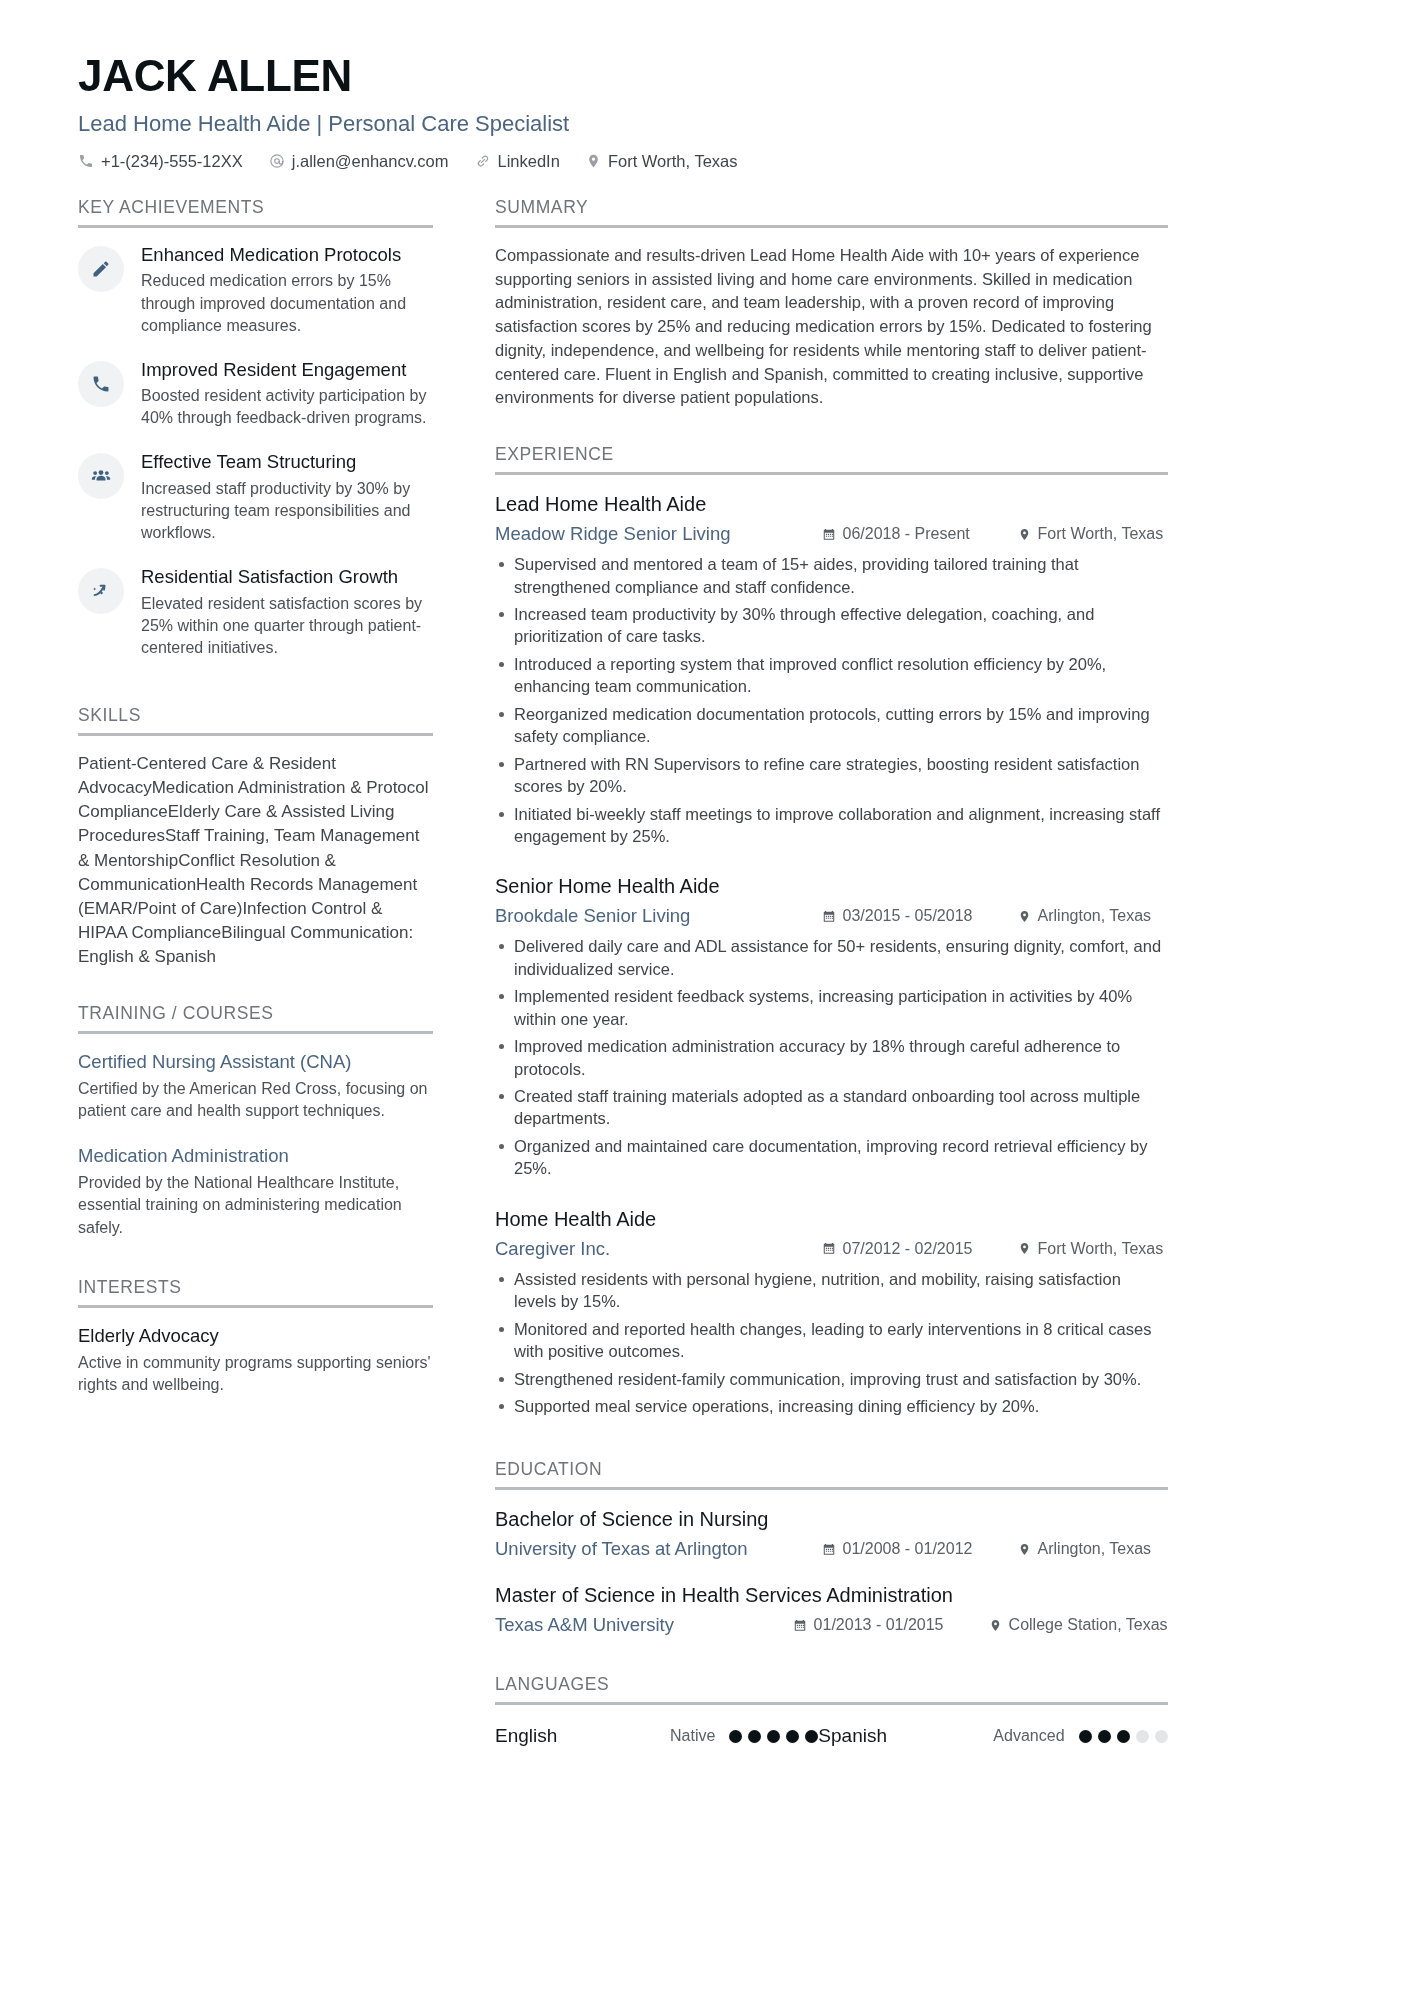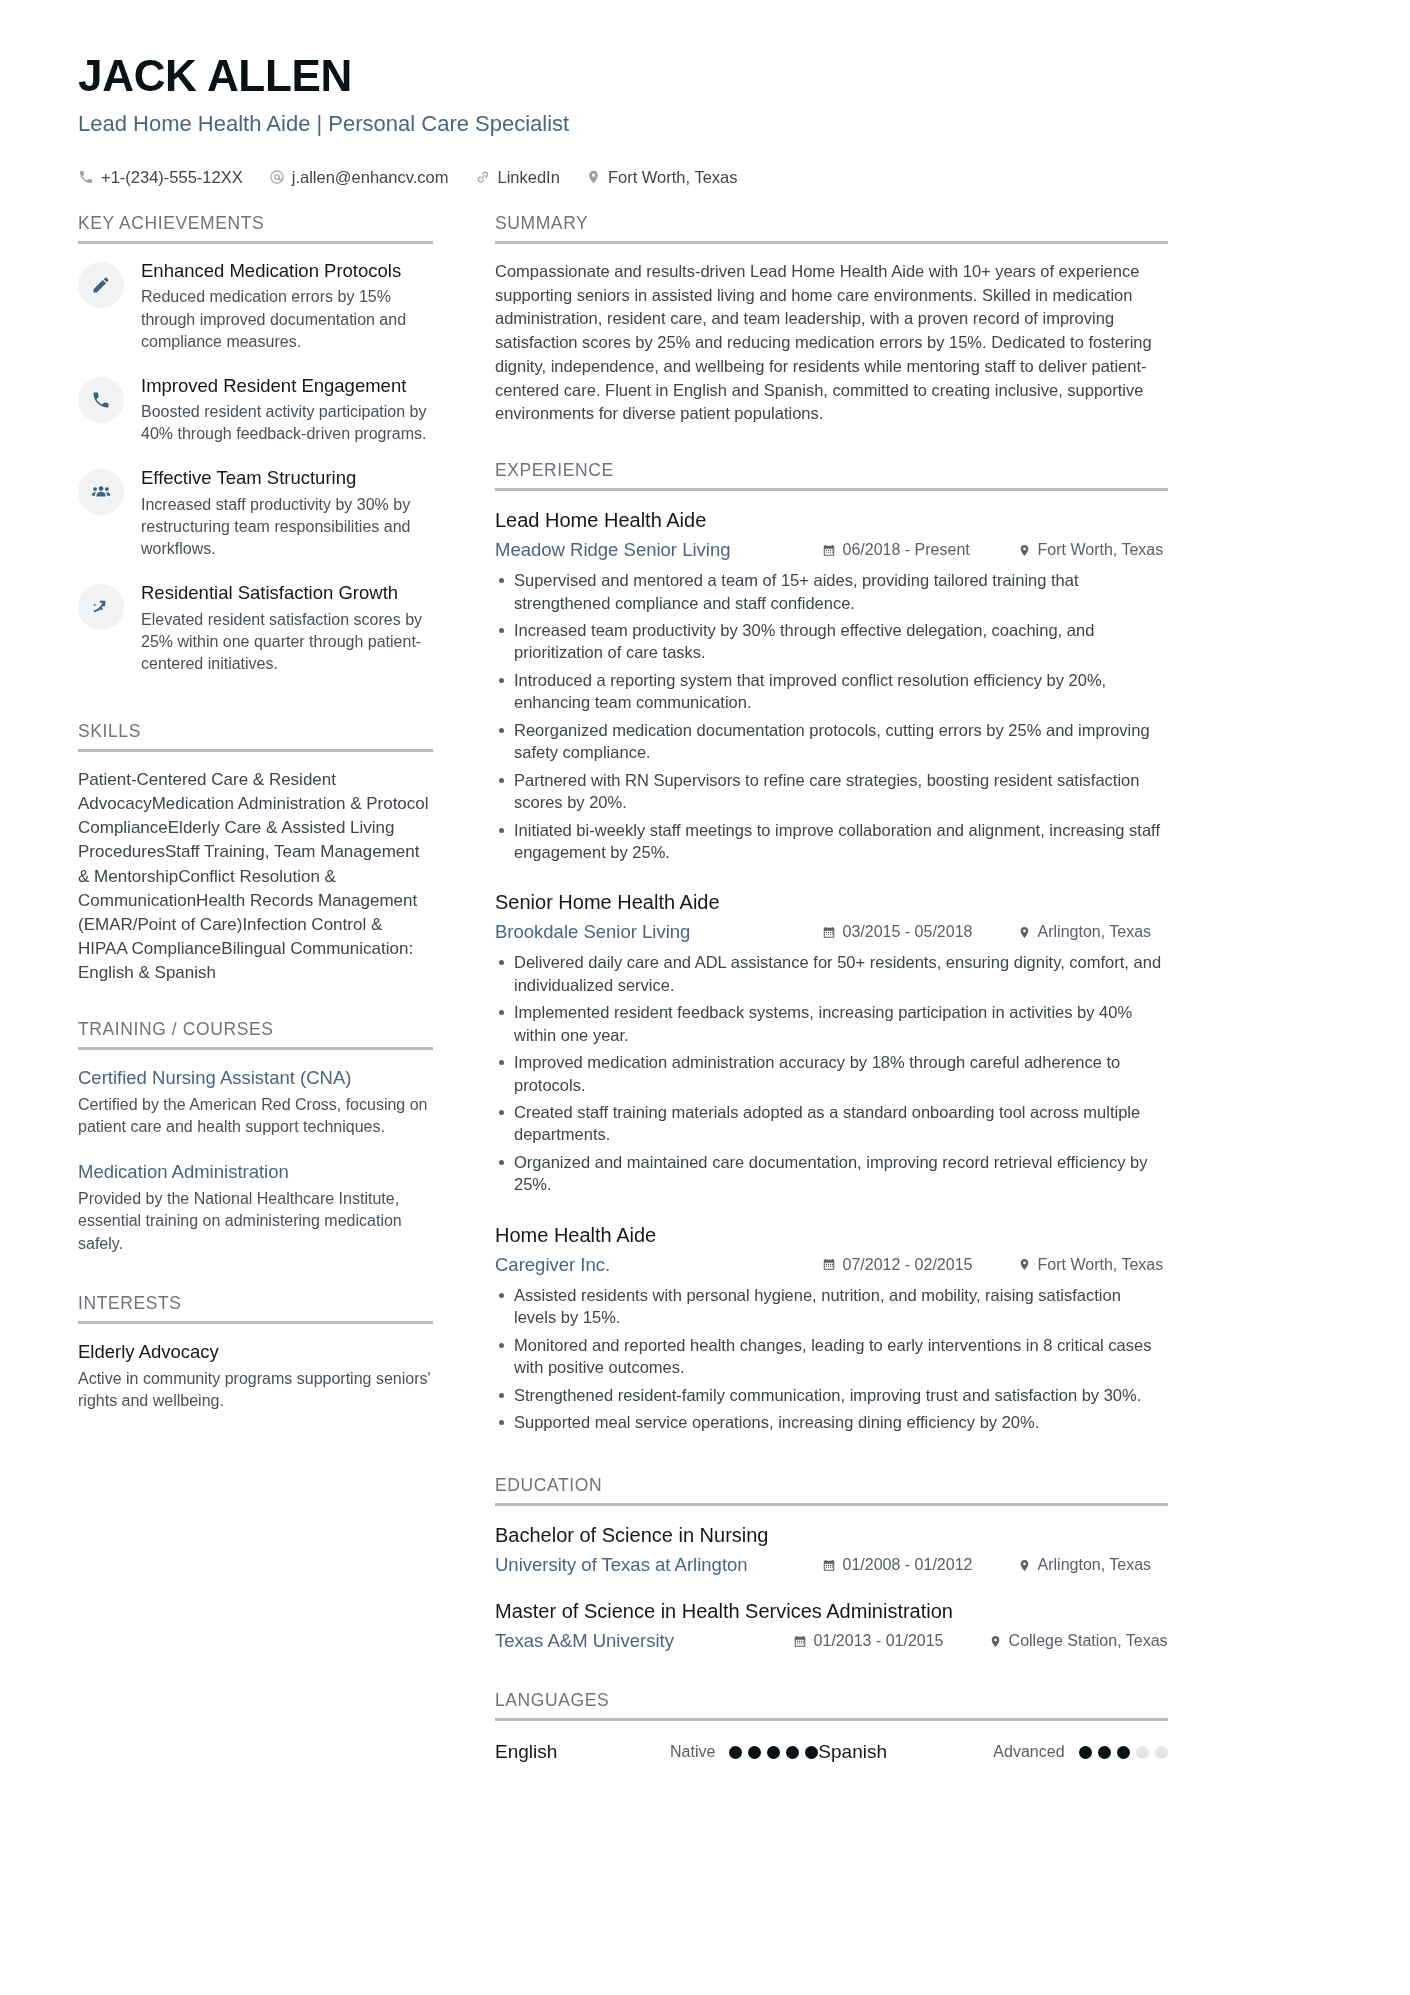--- a/index.html
+++ b/index.html
@@ -29,21 +29,21 @@
     line-height: 1.1;
   }
   .headline {
     margin-top: 10px;
     font-size: 22px;
     color: #4a6482;
     font-weight: 400;
     line-height: 1.25;
   }
   .contact-row {
-    margin-top: 30px;
+    margin-top: 14px;
     display: flex;
     align-items: center;
     gap: 26px;
     font-size: 16.5px;
     color: #3f4549;
   }
   .contact-item { display: flex; align-items: center; gap: 7px; white-space: nowrap; }
   .contact-item .ico { display: inline-flex; align-items: center; justify-content: center; color: #9aa0a6; }
   .contact-item .ico svg { display: block; }
 
@@ -407,21 +407,21 @@
                       <path d="M12 2c-3.9 0-7 3.1-7 7 0 5.2 7 13 7 13s7-7.8 7-13c0-3.9-3.1-7-7-7zm0 9.6a2.6 2.6 0 1 1 0-5.2 2.6 2.6 0 0 1 0 5.2z"></path>
                     </svg>
                 </span>
                 <span>Fort Worth, Texas</span>
               </div>
             </div>
             <ul class="bullets">
               <li>Supervised and mentored a team of 15+ aides, providing tailored training that strengthened compliance and staff confidence.</li>
               <li>Increased team productivity by 30% through effective delegation, coaching, and prioritization of care tasks.</li>
               <li>Introduced a reporting system that improved conflict resolution efficiency by 20%, enhancing team communication.</li>
-              <li>Reorganized medication documentation protocols, cutting errors by 25% and improving safety compliance.</li>
+              <li>Reorganized medication documentation protocols, cutting errors by 15% and improving safety compliance.</li>
               <li>Partnered with RN Supervisors to refine care strategies, boosting resident satisfaction scores by 20%.</li>
               <li>Initiated bi-weekly staff meetings to improve collaboration and alignment, increasing staff engagement by 25%.</li>
             </ul>
           </div>
 
           <div class="job">
             <div class="job-title">Senior Home Health Aide</div>
             <div class="job-meta">
               <div class="job-company">Brookdale Senior Living</div>
               <div class="meta-chip meta-date">

